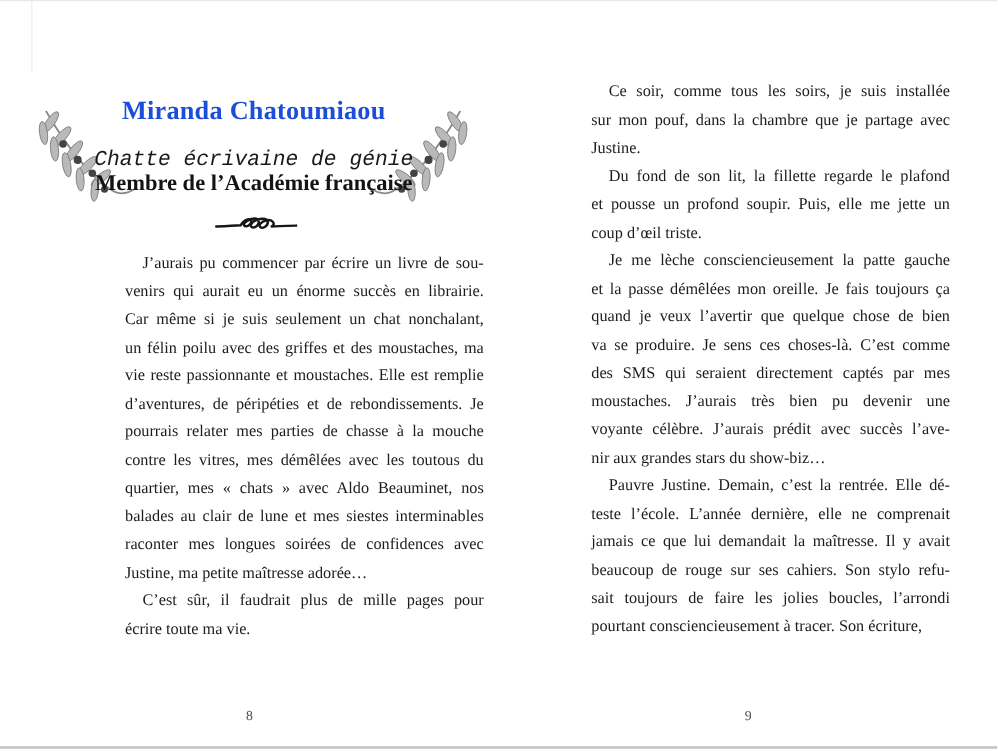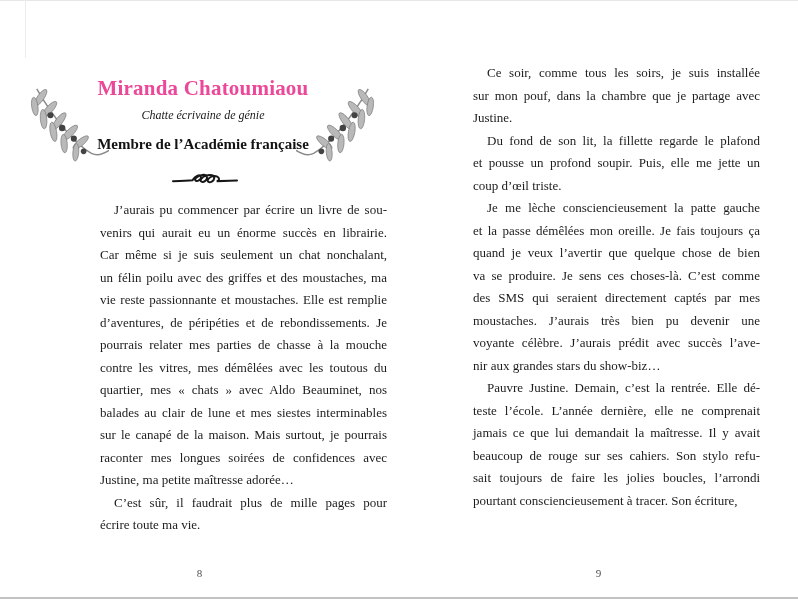--- a/index.html
+++ b/index.html
@@ -3,25 +3,25 @@
 <meta charset="utf-8">
 <style>
   html,body{margin:0;padding:0;background:#ffffff;}
   .spread{position:relative;width:798px;height:601px;background:#fff;overflow:hidden;
           font-family:"Liberation Serif","DejaVu Serif",serif;color:#1e1e1e;}
   .edge-top{position:absolute;left:0;top:0;width:798px;height:1px;background:#e7e7e7;}
   .edge-left{position:absolute;left:25px;top:0;width:1px;height:58px;background:#ededed;}
   .edge-bottom{position:absolute;left:0;top:597px;width:798px;height:2px;background:#c2c2c2;}
 
   .hdr-title{position:absolute;left:40px;top:76px;width:326px;text-align:center;
-             font-size:21px;font-weight:bold;color:#ec4899;letter-spacing:.2px;}
-  .hdr-sub{position:absolute;left:40px;top:108px;width:326px;text-align:center;
-           font-size:12px;font-style:italic;color:#191919;}
+             font-size:21px;font-weight:bold;color:#1d4ed8;letter-spacing:.2px;}
+  .hdr-sub{position:absolute;left:40px;top:119px;width:326px;text-align:center;
+           font-size:17px;font-style:italic;color:#191919;font-family:Liberation Mono, monospace;}
   .hdr-aff{position:absolute;left:40px;top:136px;width:326px;text-align:center;
-           font-size:15px;font-weight:bold;color:#131313;}
+           font-size:18px;font-weight:bold;color:#131313;}
 
   .laurel{position:absolute;top:82px;width:82px;height:84px;}
   .laurel.l{left:27px;}
   .laurel.r{left:296px;transform:scaleX(-1);}
   .divider{position:absolute;left:172px;top:172px;width:66px;height:16px;}
 
   .body{position:absolute;width:287px;font-size:13px;line-height:22.5px;color:#1c1c1c;}
   .body.left{left:56px;top:199px;margin-left:44px;}
   .body.right{left:473px;top:62px;}
   .line{text-align:justify;text-align-last:justify;}
@@ -100,21 +100,20 @@
         <div class="line first">J’aurais pu commencer par écrire un livre de sou-</div>
         <div class="line">venirs qui aurait eu un énorme succès en librairie.</div>
         <div class="line">Car même si je suis seulement un chat nonchalant,</div>
         <div class="line">un félin poilu avec des griffes et des moustaches, ma</div>
         <div class="line">vie reste passionnante et moustaches. Elle est remplie</div>
         <div class="line">d’aventures, de péripéties et de rebondissements. Je</div>
         <div class="line">pourrais relater mes parties de chasse à la mouche</div>
         <div class="line">contre les vitres, mes démêlées avec les toutous du</div>
         <div class="line">quartier, mes « chats » avec Aldo Beauminet, nos</div>
         <div class="line">balades au clair de lune et mes siestes interminables</div>
-        <div class="line">sur le canapé de la maison. Mais surtout, je pourrais</div>
         <div class="line">raconter mes longues soirées de confidences avec</div>
         <div class="line last">Justine, ma petite maîtresse adorée…</div>
       </div>
       <div>
         <div class="line first">C’est sûr, il faudrait plus de mille pages pour</div>
         <div class="line last">écrire toute ma vie.</div>
       </div>
     </div>
   <div class="folio left">8</div>
 

